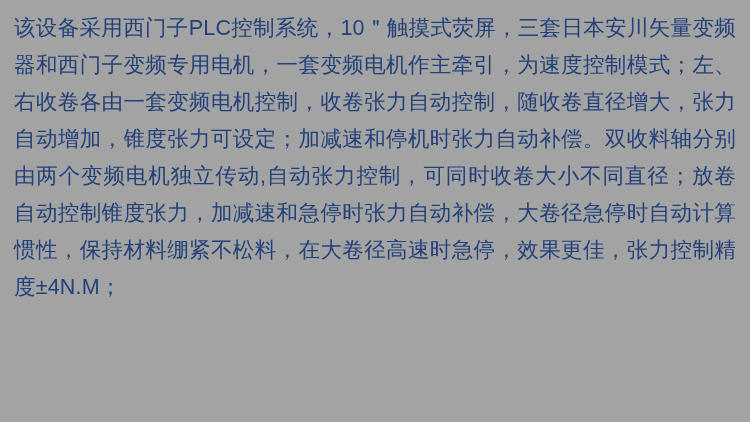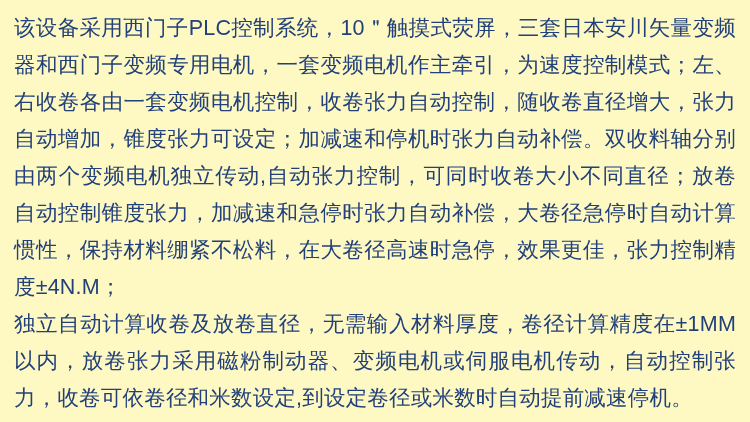--- a/index.html
+++ b/index.html
@@ -11,35 +11,34 @@
     height: 422px;
     background: #ffffff;
     font-family: "Liberation Sans", "DejaVu Sans", sans-serif;
     overflow: hidden;
   }
   .page {
     box-sizing: border-box;
     width: 750px;
     height: 422px;
     padding: 10px 14px 0 14px;
-    background: #fef9c3;
+    background: #a3a3a3;
   }
   .para {
     color: #22407a;
     font-size: 21.5px;
     line-height: 37px;
     letter-spacing: 0.2px;
     text-align: justify;
     text-justify: inter-ideograph;
     margin: 0;
     word-break: break-all;
   }
   .para + .para {
     margin-top: 0;
   }
 </style>
 </head>
 <body>
 
 <div class="page">
   <p class="para">该设备采用西门子PLC控制系统，10＂触摸式荧屏，三套日本安川矢量变频器和西门子变频专用电机，一套变频电机作主牵引，为速度控制模式；左、右收卷各由一套变频电机控制，收卷张力自动控制，随收卷直径增大，张力自动增加，锥度张力可设定；加减速和停机时张力自动补偿。双收料轴分别由两个变频电机独立传动,自动张力控制，可同时收卷大小不同直径；放卷自动控制锥度张力，加减速和急停时张力自动补偿，大卷径急停时自动计算惯性，保持材料绷紧不松料，在大卷径高速时急停，效果更佳，张力控制精度±4N.M；</p>
-  <p class="para">独立自动计算收卷及放卷直径，无需输入材料厚度，卷径计算精度在±1MM以内，放卷张力采用磁粉制动器、变频电机或伺服电机传动，自动控制张力，收卷可依卷径和米数设定,到设定卷径或米数时自动提前减速停机。</p>
 </div>
 
 </body></html>

